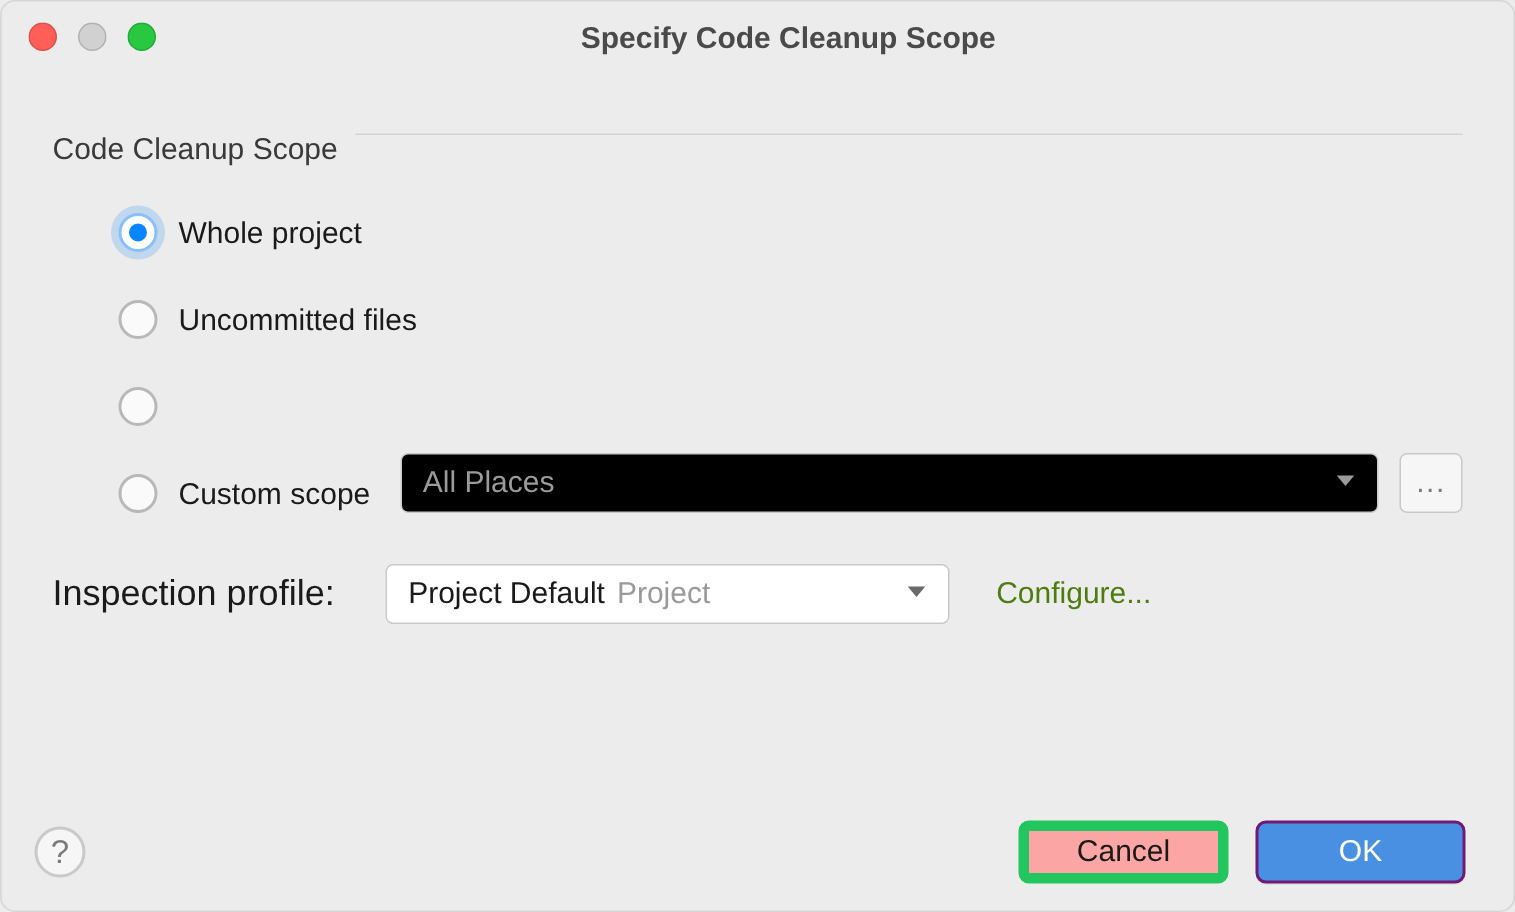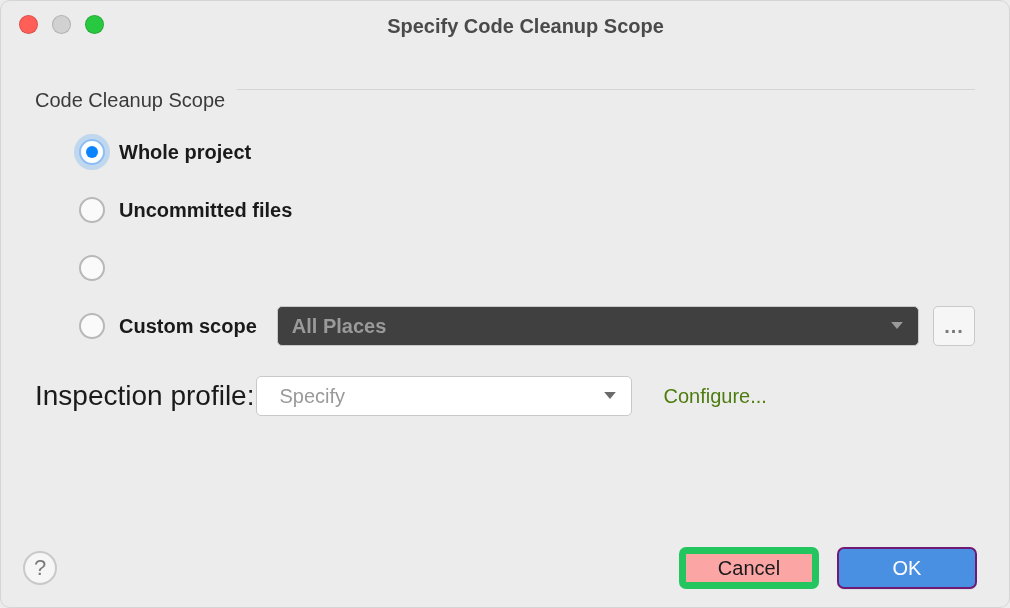--- a/index.html
+++ b/index.html
@@ -63,25 +63,24 @@
     color: #3a3a3a;
     padding-right: 12px;
   }
   .section-line {
     flex: 1;
     height: 1px;
     background: #d4d4d4;
   }
   .option-row {
     display: flex;
-    align-items: center;
+    align-items: flex-end;
     margin-left: 44px;
     margin-bottom: 26px;
     height: 32px;
-    font-weight: bold;
   }
   .radio {
     width: 26px; height: 26px;
     border-radius: 50%;
     border: 2px solid #b8b8b8;
     background: #fafafa;
     display: inline-flex;
     align-items: center;
     justify-content: center;
     margin-right: 14px;
@@ -102,21 +101,21 @@
   .option-label {
     font-size: 20px;
     color: #1a1a1a;
   }
   .scope-select {
     flex: 1;
     margin-left: 20px;
     height: 40px;
     border: 1px solid #c9c9c9;
     border-radius: 5px;
-    background: #404040;
+    background: #000000;
     color: #9a9a9a;
     font-size: 20px;
     display: flex;
     align-items: center;
     padding: 0 14px;
     position: relative;
   }
   .scope-select .caret {
     position: absolute;
     right: 14px;
@@ -147,23 +146,23 @@
     margin-right: 14px;
     flex-shrink: 0;
   }
   .checkbox svg { width: 18px; height: 18px; }
   .profile-row {
     display: flex;
     align-items: center;
     margin-top: 34px;
   }
   .profile-label {
-    font-size: 28px;
-    color: #1a1a1a;
-    margin-right: 2px;
+    font-size: 24px;
+    color: #1a1a1a;
+    margin-right: 34px;
   }
   .profile-select {
     width: 376px;
     height: 40px;
     border: 1px solid #c9c9c9;
     border-radius: 5px;
     background: #ffffff;
     display: flex;
     align-items: center;
     padding: 0 14px;
@@ -285,21 +284,22 @@
       </div>
       <div class="ellipsis-btn">
         <span>...</span>
       </div>
     </div>
 
 
     <div class="profile-row">
       <span class="profile-label">Inspection profile:</span>
       <div class="profile-select">
-        <span class="sub-text">Specify</span>
+        <span class="main-text">Project Default</span>
+        <span class="sub-text">Project</span>
         <span class="caret">
           <svg viewBox="0 0 12 12">
               <path d="M1 3 L6 9 L11 3 Z" fill="#6a6a6a"></path>
             </svg>
         </span>
       </div>
       <span class="configure-link">Configure...</span>
     </div>
 
   </div>

